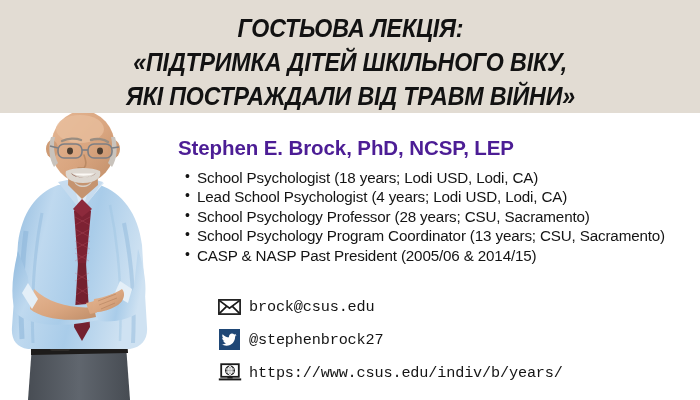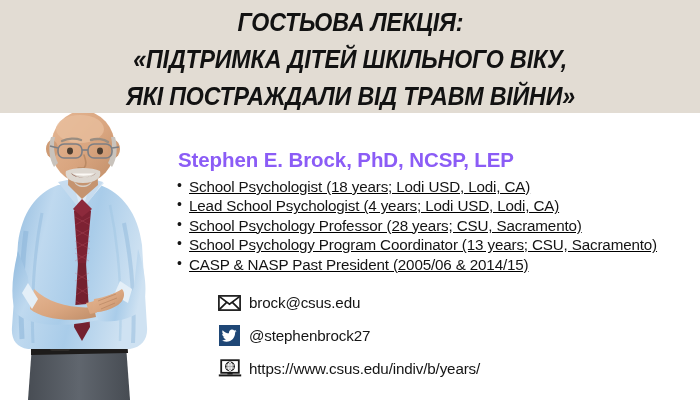--- a/index.html
+++ b/index.html
@@ -23,21 +23,21 @@
   .header-band {
     position: absolute;
     left: 0;
     top: 0;
     width: 700px;
     height: 113px;
     background: #e2dcd3;
     display: flex;
     flex-direction: column;
     align-items: center;
-    justify-content: space-between;
+    justify-content: flex-end;
     padding-top: 5px;
     box-sizing: border-box;
   }
   .header-line {
     font-family: "Liberation Sans", sans-serif;
     font-weight: bold;
     font-style: italic;
     color: #121212;
     font-size: 25px;
     line-height: 34px;
@@ -65,52 +65,52 @@
   .content {
     position: absolute;
     left: 176px;
     top: 136px;
     width: 524px;
   }
   .person-name {
     font-family: "Liberation Sans", sans-serif;
     font-weight: bold;
     font-size: 20.5px;
-    color: #8b5cf6;
+    color: #4c1d95;
     letter-spacing: -0.1px;
-    margin: 12px 0 5px 2px;
+    margin: 0 0 5px 2px;
     white-space: nowrap;
   }
   .cred-list {
     list-style: none;
-    margin: 0;
+    margin: 8px;
     padding: 0;
-    text-decoration: underline;
   }
   .cred-item {
     position: relative;
     font-size: 15.2px;
     color: #141414;
     line-height: 19.4px;
     padding-left: 13px;
     white-space: nowrap;
     letter-spacing: -0.15px;
   }
   .cred-item::before {
     content: "\2022";
     position: absolute;
     left: 1px;
     top: -1px;
     font-size: 14px;
   }
 
   
   .contacts {
-    margin-top: 12px;
+    margin-top: 25px;
     padding-left: 41px;
+    font-family: Liberation Mono, monospace;
   }
   .contact-row {
     display: flex;
     align-items: center;
     height: 33px;
   }
   .contact-icon {
     width: 25px;
     height: 20px;
     flex: 0 0 25px;

